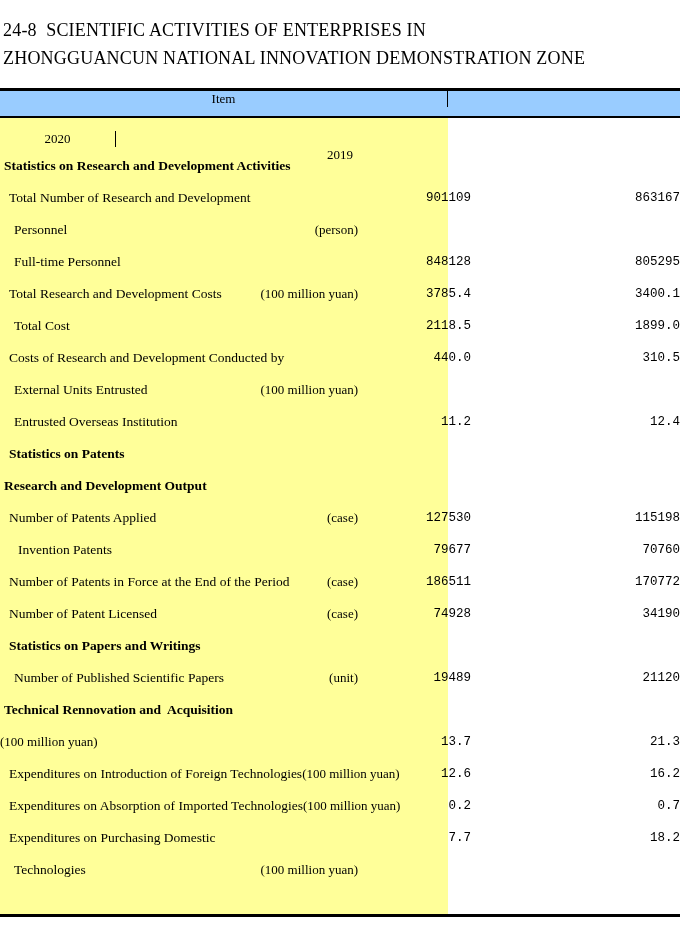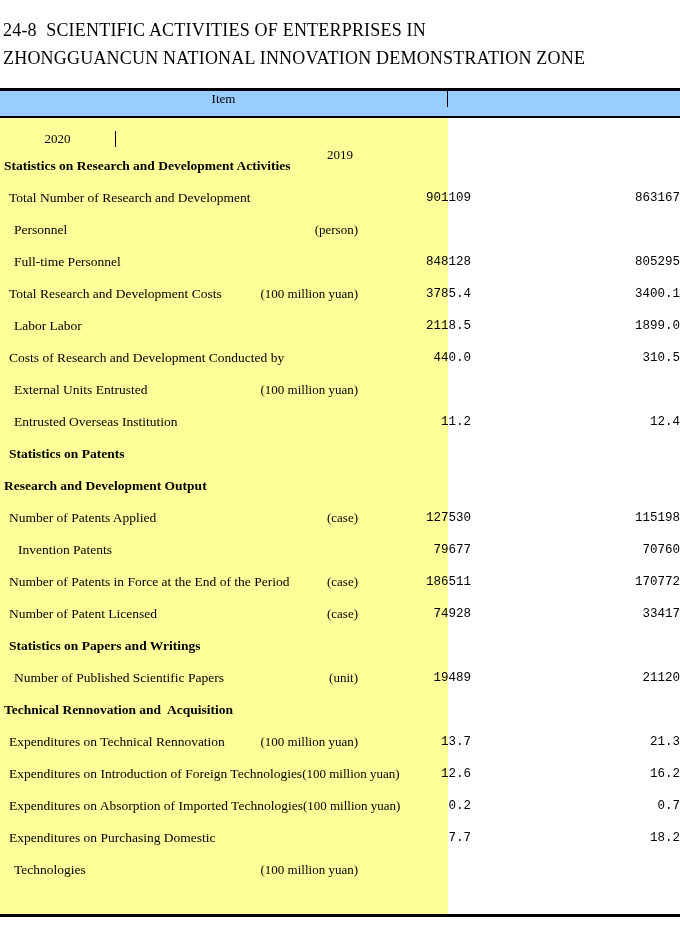--- a/index.html
+++ b/index.html
@@ -122,21 +122,21 @@
       <div class="tr">
         <div class="td item">
           <span class="label indent-1">Total Research and Development Costs</span>
           <span class="unit">(100 million yuan)</span>
         </div>
         <div class="td val v2020">3785.4</div>
         <div class="td val v2019">3400.1</div>
       </div>
       <div class="tr">
         <div class="td item">
-          <span class="label indent-2">Labor Labor</span>
+          <span class="label indent-2">Total Cost</span>
         </div>
         <div class="td val v2020">2118.5</div>
         <div class="td val v2019">1899.0</div>
       </div>
       <div class="tr">
         <div class="td item">
           <span class="label indent-1">Costs of Research and Development Conducted by</span>
         </div>
         <div class="td val v2020">440.0</div>
         <div class="td val v2019">310.5</div>
@@ -192,21 +192,21 @@
         </div>
         <div class="td val v2020">186511</div>
         <div class="td val v2019">170772</div>
       </div>
       <div class="tr">
         <div class="td item">
           <span class="label indent-1">Number of Patent Licensed</span>
           <span class="unit">(case)</span>
         </div>
         <div class="td val v2020">74928</div>
-        <div class="td val v2019">33417</div>
+        <div class="td val v2019">34190</div>
       </div>
       <div class="tr">
         <div class="td item">
           <span class="label indent-1 bold">Statistics on Papers and Writings</span>
         </div>
         <div class="td val v2020"></div>
         <div class="td val v2019"></div>
       </div>
       <div class="tr">
         <div class="td item">
@@ -218,21 +218,20 @@
       </div>
       <div class="tr">
         <div class="td item">
           <span class="label indent-0 bold">Technical Rennovation and  Acquisition</span>
         </div>
         <div class="td val v2020"></div>
         <div class="td val v2019"></div>
       </div>
       <div class="tr">
         <div class="td item">
-          <span class="label indent-1">Expenditures on Technical Rennovation</span>
           <span class="unit">(100 million yuan)</span>
         </div>
         <div class="td val v2020">13.7</div>
         <div class="td val v2019">21.3</div>
       </div>
       <div class="tr">
         <div class="td item">
           <span class="label indent-1">Expenditures on Introduction of Foreign Technologies</span>
           <span class="unit">(100 million yuan)</span>
         </div>

